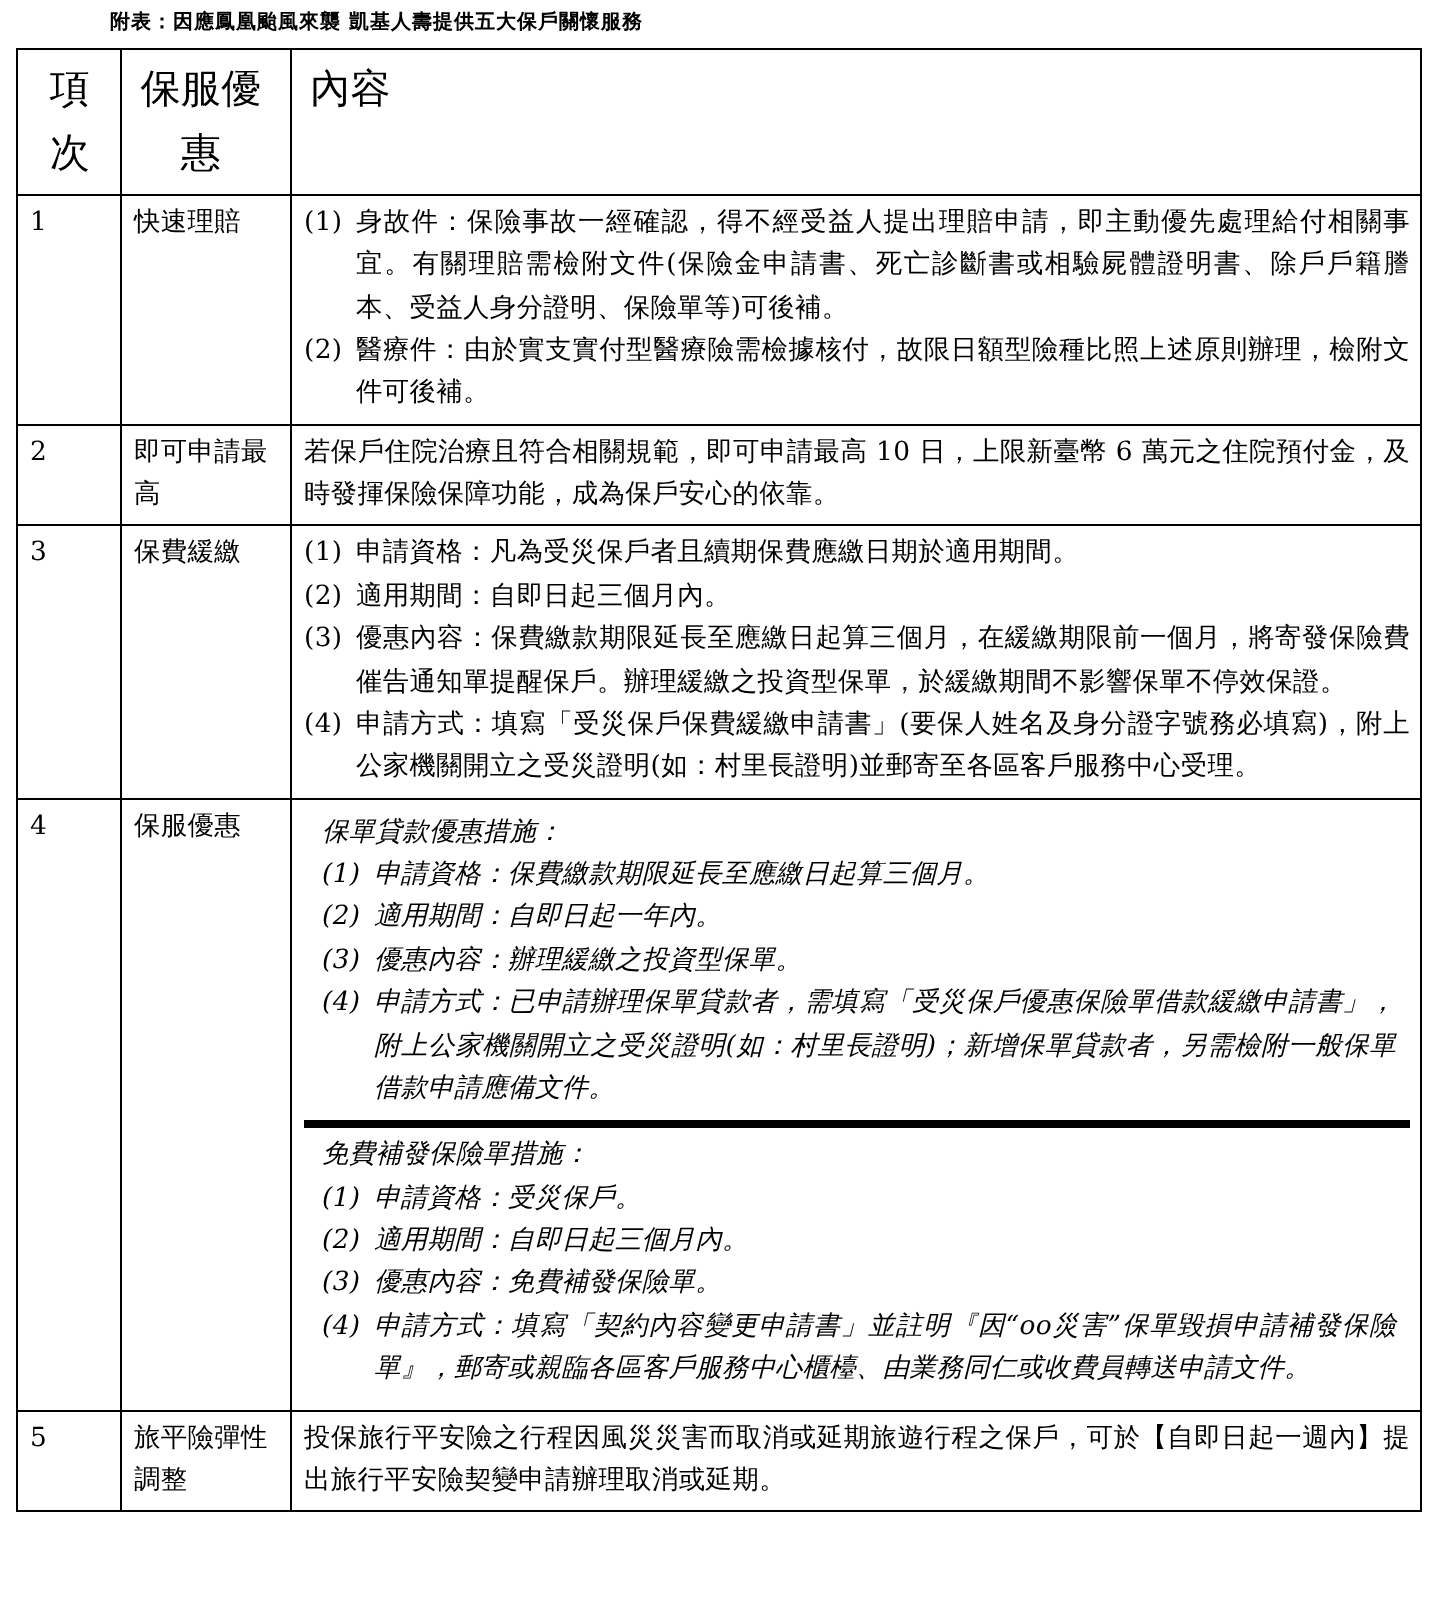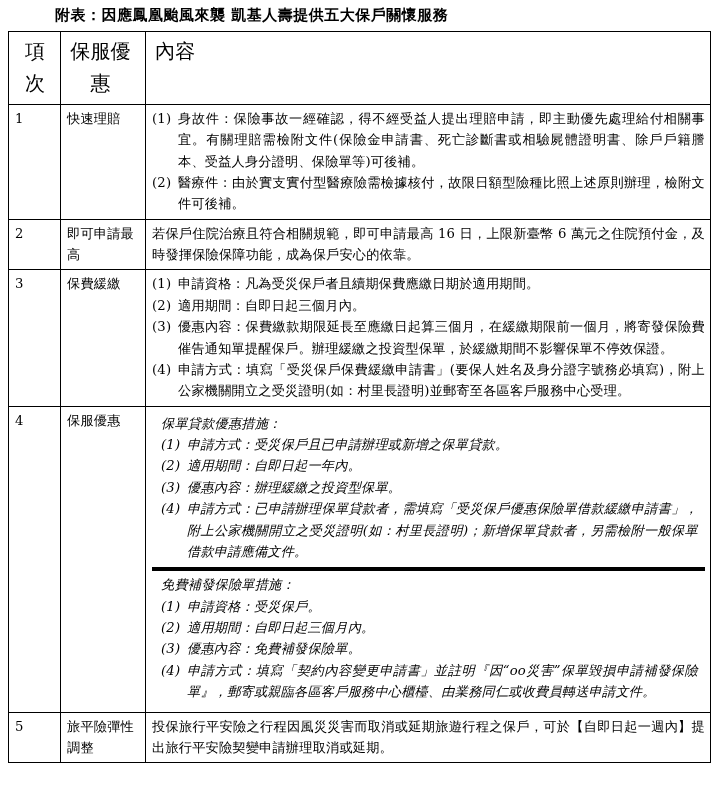--- a/index.html
+++ b/index.html
@@ -15,21 +15,21 @@
     color: #000000;
   }
   .page {
     width: 718px;
     height: 800px;
     position: relative;
     box-sizing: border-box;
     padding: 0;
   }
   .doc-title {
-    font-size: 15px;
+    font-size: 10px;
     font-weight: bold;
     letter-spacing: 0.5px;
     padding: 5px 0 5px 55px;
     line-height: 1.4;
     white-space: nowrap;
   }
   table.care-table {
     border-collapse: collapse;
     table-layout: fixed;
     width: 702px;
@@ -142,21 +142,21 @@
                 <span class="tx">醫療件：由於實支實付型醫療險需檢據核付，故限日額型險種比照上述原則辦理，檢附文件可後補。</span>
               </div>
             </div>
           </td>
         </tr>
         <tr>
           <td class="no">2</td>
           <td class="item">即可申請最高</td>
           <td class="body">
             <div class="">
-              <div class="plain">若保戶住院治療且符合相關規範，即可申請最高 16 日，上限新臺幣 6 萬元之住院預付金，及時發揮保險保障功能，成為保戶安心的依靠。</div>
+              <div class="plain">若保戶住院治療且符合相關規範，即可申請最高 10 日，上限新臺幣 6 萬元之住院預付金，及時發揮保險保障功能，成為保戶安心的依靠。</div>
             </div>
           </td>
         </tr>
         <tr>
           <td class="no">3</td>
           <td class="item">保費緩繳</td>
           <td class="body">
             <div class="">
               <div class="li">
                 <span class="mk">(1)</span>
@@ -178,21 +178,21 @@
           </td>
         </tr>
         <tr>
           <td class="no">4</td>
           <td class="item">保服優惠</td>
           <td class="body split">
             <div class="seg">
               <div class="plain">保單貸款優惠措施：</div>
               <div class="li">
                 <span class="mk">(1)</span>
-                <span class="tx">申請方式：受災保戶且已申請辦理或新增之保單貸款。</span>
+                <span class="tx">申請資格：保費繳款期限延長至應繳日起算三個月。</span>
               </div>
               <div class="li">
                 <span class="mk">(2)</span>
                 <span class="tx">適用期間：自即日起一年內。</span>
               </div>
               <div class="li">
                 <span class="mk">(3)</span>
                 <span class="tx">優惠內容：辦理緩繳之投資型保單。</span>
               </div>
               <div class="li">

